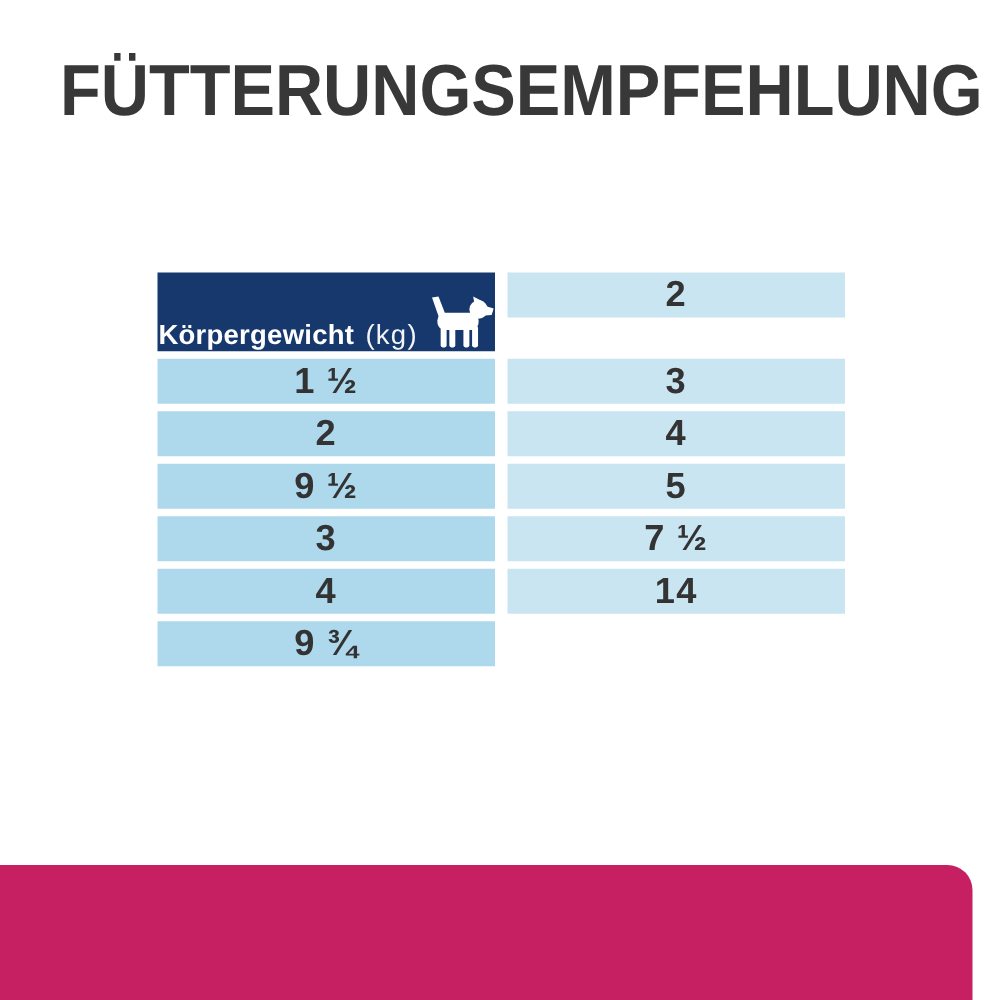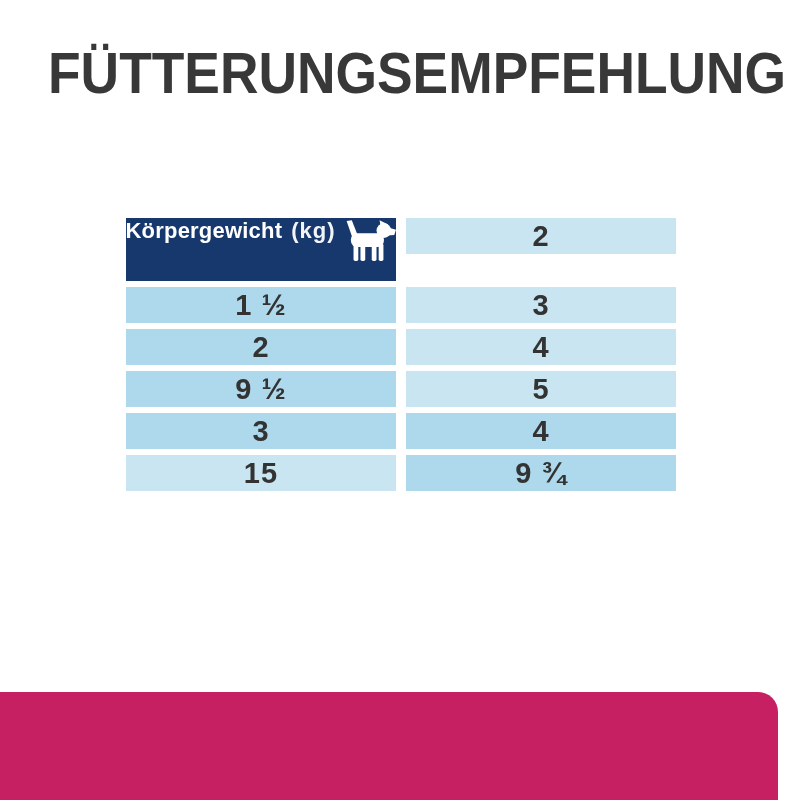--- a/index.html
+++ b/index.html
@@ -29,28 +29,28 @@
     grid-template-columns: 270px 270px;
     column-gap: 10px;
     row-gap: 6px;
   }
 
   .hcell {
     height: 63px;
     background: var(--header-navy, #17386d);
     color: #ffffff;
     display: flex;
-    align-items: flex-start;
+    align-items: flex-end;
     justify-content: center;
     gap: 9px;
     font-size: 22px;
     white-space: nowrap;
   }
   .hcell .hlabel { font-weight: bold; letter-spacing: 0.2px; }
-  .hcell .hunit  { font-weight: bold; opacity: 0.95; letter-spacing: 1px; }
+  .hcell .hunit  { font-weight: normal; opacity: 0.95; letter-spacing: 1px; }
   .hcell svg { flex: 0 0 auto; display: block; }
 
   .cell {
     height: 36px;
     display: flex;
     align-items: center;
     justify-content: center;
     font-size: 29px;
     font-weight: bold;
     color: var(--number-text, #333333);
@@ -98,20 +98,21 @@
 
   <div class="cell col-weight">3</div>
   <div class="cell col-ragouts">2</div>
 
   <div class="cell col-weight">4</div>
   <div class="cell col-ragouts">9 ½</div>
 
   <div class="cell col-weight">5</div>
   <div class="cell col-ragouts">3</div>
 
+  <div class="cell col-weight">7 ½</div>
   <div class="cell col-ragouts">4</div>
 
-  <div class="cell col-weight">15</div>
+  <div class="cell col-weight">14</div>
   <div class="cell col-ragouts">9 ¾</div>
 
 </div>
 
 <div class="accent-bar"></div>
 
 </body></html>

